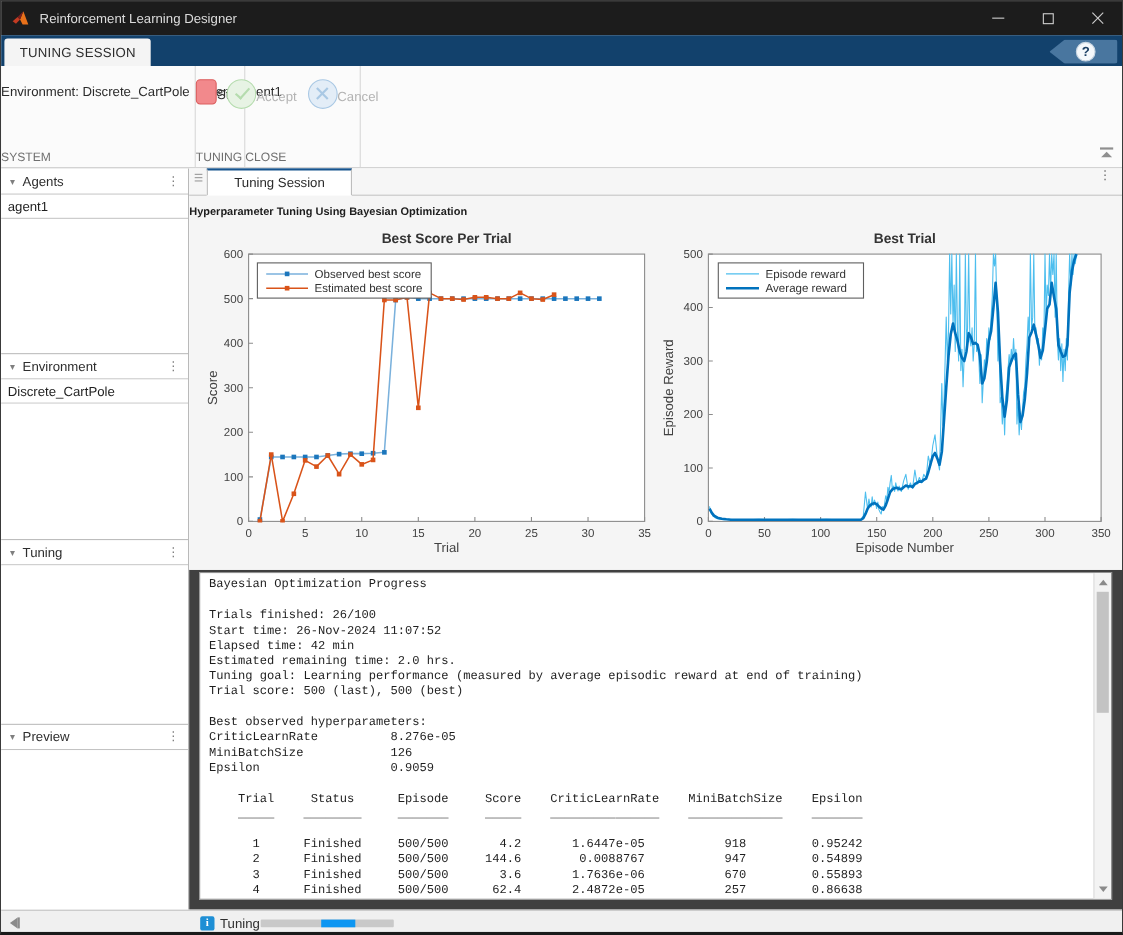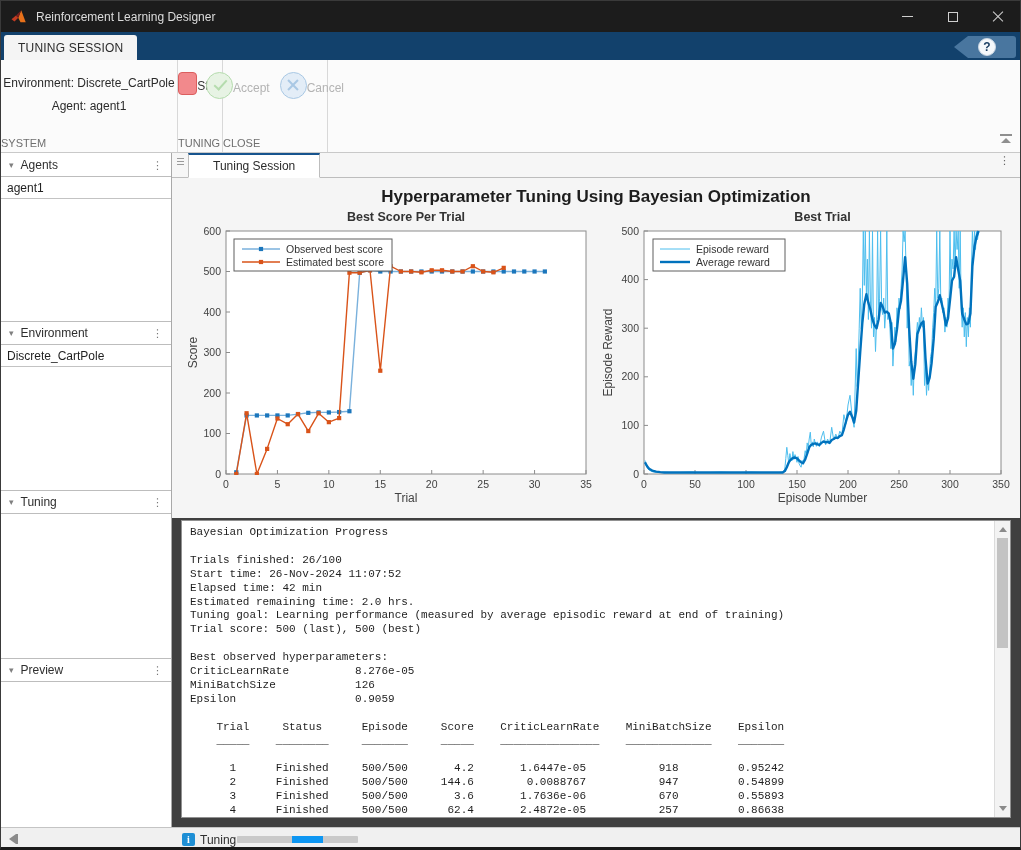--- a/index.html
+++ b/index.html
@@ -25,21 +25,21 @@
   .help-wrap { position:absolute; right:4px; top:4px; height:22px; width:62px; background:#49769f; clip-path:polygon(14px 0, 100% 0, 100% 100%, 14px 100%, 0 50%); display:flex; align-items:center; justify-content:flex-start; border-radius:0 3px 3px 0; }
   .help-btn { width:18px; height:18px; margin-left:24px; background:#f5f8fb; border:1px solid #c9d6e2; border-radius:50%; font-size:12px; font-weight:bold; color:#1c3f63; display:flex; align-items:center; justify-content:center; }
 
   
   .ribbon { height:93px; background:#fbfbfb; border-bottom:1px solid #c9c9c9; position:relative; display:flex; }
   .rsection { position:relative; height:100%; border-right:1px solid #d8d8d8; display:flex; flex-direction:column; }
   .rsection .caption { position:absolute; bottom:3px; left:0; right:0; text-align:left; font-size:11px; color:#6f6f6f; }
   .sec-system { width:177px; }
   .sec-tuning { width:45px; }
   .sec-close { width:105px; }
-  .sys-lines { margin-top:16px; display:flex; flex-direction:column; gap:9px; align-items:center; }
+  .sys-lines { margin-top:16px; display:flex; gap:9px; align-items:center; }
   .sys-line { font-size:12px; color:#2b2b2b; white-space:nowrap; }
   .rbtn { display:flex; align-items:center; margin-top:12px; }
   .rbtn .lbl { font-size:12px; color:#343434; margin-top:5px; }
   .rbtn.disabled .lbl { color:#b3b3b3; }
   .stop-ic { width:23px; height:23px; background:#f2898c; border:1px solid #db5e5e; border-radius:4px; }
   .circ { width:27px; height:27px; border-radius:50%; position:relative; }
   .accept-ic { background:#e7f3e4; border:1.5px solid #b5dcae; }
   .accept-ic::after { content:""; position:absolute; left:7px; top:7px; width:11px; height:5px; border-left:2px solid #b5dcae; border-bottom:2px solid #b5dcae; transform:rotate(-48deg); }
   .cancel-ic { background:#e3edf7; border:1.5px solid #a9c8e4; }
   .cancel-ic::before,.cancel-ic::after { content:""; position:absolute; left:5px; top:11px; width:14px; height:2px; background:#a9c8e4; }
@@ -63,21 +63,21 @@
 
   
   .main { flex:1; display:flex; flex-direction:column; background:#fff; }
   .doc-tabbar { height:25px; background:#f6f6f6; border-bottom:1px solid #bdbdbd; display:flex; position:relative; }
   .doc-handle { width:16px; display:flex; flex-direction:column; gap:2px; align-items:center; justify-content:center; padding-bottom:8px; }
   .doc-handle i { display:block; width:7px; height:1px; background:#9a9a9a; }
   .doc-tab { height:25px; margin-bottom:-1px; background:#fff; border:1px solid #bdbdbd; border-top:2px solid #17548e; border-bottom:1px solid #fff; padding:0 24px; font-size:12px; color:#2b2b2b; display:flex; align-items:center; }
   .doc-kebab { position:absolute; right:10px; top:5px; color:#666; font-size:11px; line-height:4px; }
 
   .figure-area { height:340px; background:#f5f5f5; position:relative; }
-  .fig-title { position:absolute; top:9px; left:0; right:0; text-align:center; font-size:17px; font-weight:bold; color:#1d1d1d; }
+  .fig-title { position:absolute; top:9px; left:0; right:0; text-align:left; font-size:10px; font-weight:bold; color:#1d1d1d; }
   .chart { position:absolute; top:28px; }
   #chart1 { left:14px; } #chart2 { left:429px; }
 
   .console-wrap { flex:1; background:#404040; padding:2px 9px 0 9px; }
   .console { position:relative; width:100%; height:298px; border:1px solid #919191; background:#fff; overflow:hidden; }
   .console pre { font-family:"Liberation Mono","DejaVu Sans Mono",monospace; font-size:11px; line-height:13.9px; color:#1e1e1e; padding:5px 24px 4px 8px; white-space:pre; }
   .vscroll { position:absolute; top:0; right:0; width:16px; height:100%; background:#f3f3f3; border-left:1px solid #dcdcdc; }
   .vscroll .up,.vscroll .down { position:absolute; left:4px; width:0; height:0; border-left:4px solid transparent; border-right:4px solid transparent; }
   .vscroll .up { top:6px; border-bottom:5px solid #8a8a8a; }
   .vscroll .down { bottom:6px; border-top:5px solid #8a8a8a; }

